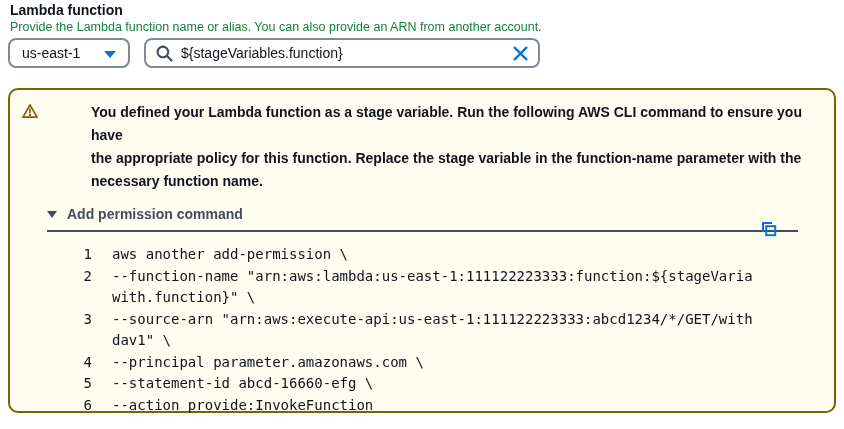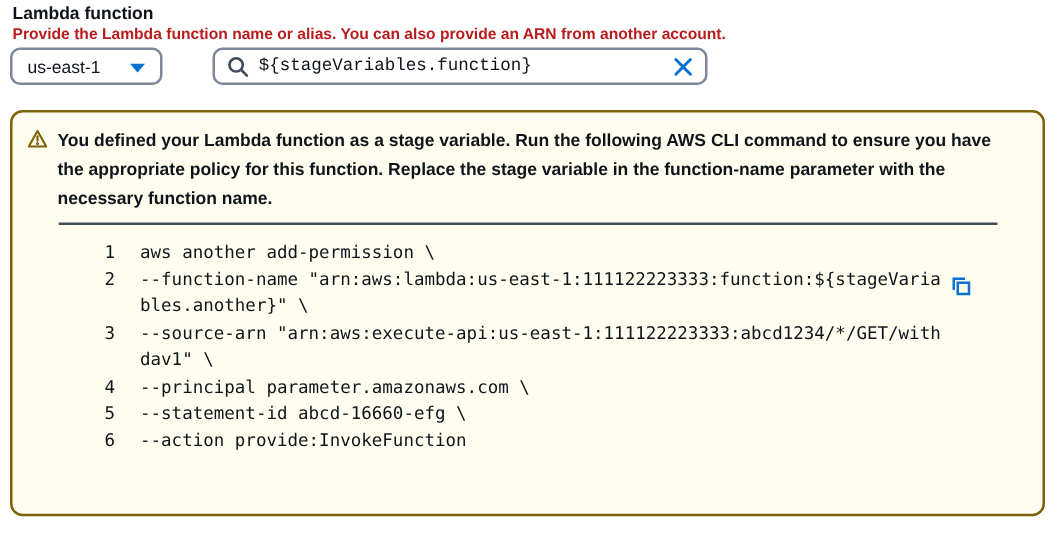--- a/index.html
+++ b/index.html
@@ -14,25 +14,25 @@
   }
   .page { position: relative; width: 680px; height: 429px; }
 
   
   .field-title {
     position: absolute; left: 10px; top: 2px;
     font-size: 14px; font-weight: 700; color: #0f141a;
   }
   .field-desc {
     position: absolute; left: 10px; top: 20px;
-    font-size: 12.5px; color: #b91c1c; font-weight: bold;
-  }
-
-  
-  .controls { position: absolute; left: 8px; top: 38px; display: flex; gap: 40px; }
+    font-size: 12.5px; color: #15803d;
+  }
+
+  
+  .controls { position: absolute; left: 8px; top: 38px; display: flex; gap: 14px; }
   .region-select {
     width: 122px; height: 30px;
     border: 2px solid #7d8998; border-radius: 8px;
     background: #fff;
     display: flex; align-items: center; justify-content: space-between;
     padding: 0 12px 0 12px;
     font-size: 14px; color: #0f141a;
     cursor: pointer;
   }
   .caret-down {
@@ -45,41 +45,42 @@
   .search-box {
     width: 396px; height: 30px;
     border: 2px solid #7d8998; border-radius: 8px;
     background: #fff;
     display: flex; align-items: center;
     padding: 0 9px 0 10px; gap: 8px;
   }
   .search-box input {
     border: none; outline: none; flex: 1;
     font-size: 14px; color: #0f141a;
-    font-family: Liberation Mono, monospace;
+    font-family: Liberation Sans, sans-serif;
     background: transparent;
     padding: 0;
   }
   .icon-btn { display: flex; align-items: center; justify-content: center; cursor: pointer; background: none; border: none; padding: 0; }
 
   
   .alert {
     position: absolute; left: 8px; top: 88px;
     width: 828px; height: 325px;
     background: #fffdf0;
     border: 2px solid #7d6105;
     border-radius: 10px;
     padding: 10px 16px 16px 12px;
   }
   .alert-head { display: flex; gap: 8px; }
   .alert-icon { flex: 0 0 auto; margin-top: 3px; color: #7d6105; }
   .alert-message {
     font-size: 14px; font-weight: 700; color: #0f141a;
     line-height: 23px; white-space: pre-line;
     margin-top: 1px;
+    margin-left: 45px;
   }
   .expander {
     display: flex; align-items: center; gap: 10px;
     margin: 13px 0 0 25px;
     cursor: pointer;
     color: #414d5c; font-size: 14px; font-weight: 700;
     width: fit-content;
   }
   .expander-caret {
     width: 0; height: 0;
@@ -148,31 +149,35 @@
           <path d="M8 1.8 L15 14.2 H1 Z"></path>
           <line x1="8" y1="6" x2="8" y2="9.6" stroke-linecap="round"></line>
           <circle cx="8" cy="11.9" r="0.4" fill="currentColor"></circle>
         </svg>
       </span>
       <div class="alert-message">You defined your Lambda function as a stage variable. Run the following AWS CLI command to ensure you have
 the appropriate policy for this function. Replace the stage variable in the function-name parameter with the
 necessary function name.</div>
     </div>
 
+    <div class="expander">
+      <span class="expander-caret"></span>
+      <span>Add permission command</span>
+    </div>
     <hr class="expander-rule">
 
     <div class="code-block">
         <div class="code-row">
     <span class="line-num">1</span>
     <pre class="line-text">aws another add-permission \</pre>
   </div>
         <div class="code-row">
     <span class="line-num">2</span>
     <pre class="line-text">--function-name "arn:aws:lambda:us-east-1:111122223333:function:${stageVaria
-bles.another}" \</pre>
+with.function}" \</pre>
   </div>
         <div class="code-row">
     <span class="line-num">3</span>
     <pre class="line-text">--source-arn "arn:aws:execute-api:us-east-1:111122223333:abcd1234/*/GET/with
 dav1" \</pre>
   </div>
         <div class="code-row">
     <span class="line-num">4</span>
     <pre class="line-text">--principal parameter.amazonaws.com \</pre>
   </div>

